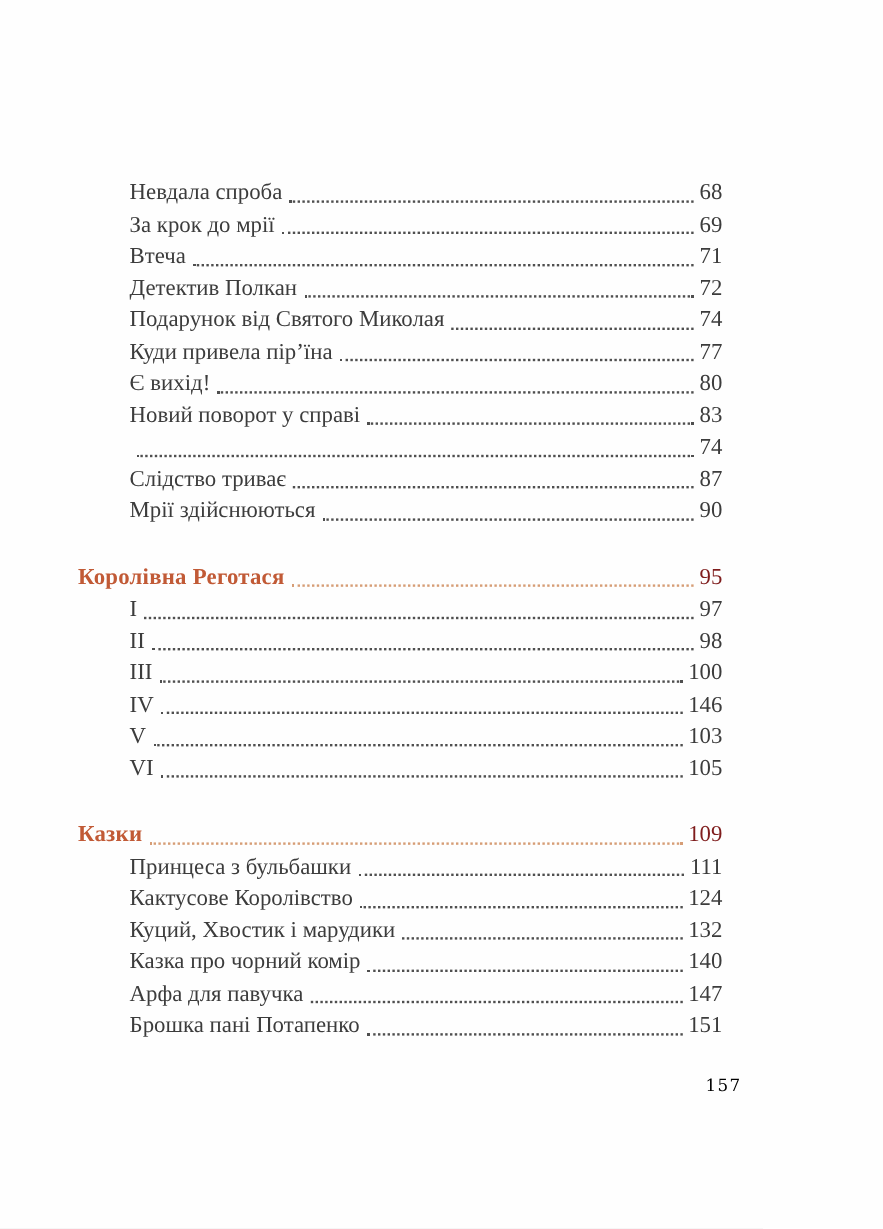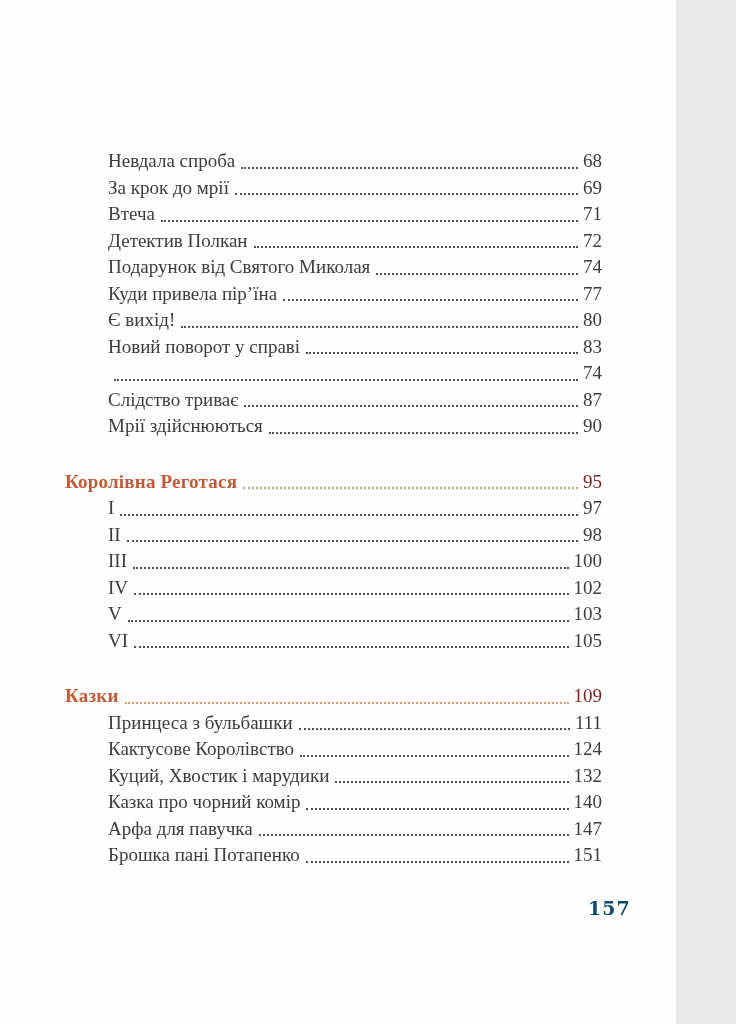--- a/index.html
+++ b/index.html
@@ -2,21 +2,21 @@
 <html lang="uk"><head>
 <meta charset="utf-8">
 <style>
   html, body {
     margin: 0;
     padding: 0;
     background: #e9e9e9;
   }
   .page {
     position: relative;
-    width: 676px;
+    width: 736px;
     height: 1024px;
     background: #fefefe;
     overflow: hidden;
     font-family: "Liberation Serif", "DejaVu Serif", serif;
   }
   .toc {
     position: absolute;
     left: 65px;
     top: 148px;
     width: 537px;
@@ -57,24 +57,24 @@
   }
   .row.header .pagenum {
     color: #7f1d1d;
     font-weight: normal;
   }
   .folio {
     position: absolute;
     left: 588px;
     top: 897px;
     font-family: "DejaVu Serif", "Liberation Serif", serif;
-    font-size: 19px;
-    font-weight: bold;
+    font-size: 14px;
+    font-weight: normal;
     letter-spacing: 1px;
-    color: #0c4a6e;
+    color: #000000;
   }
 </style>
 </head>
 <body>
 
 <div class="page">
   <div class="toc">
 
     <div class="row item">
       <span class="title">Невдала спроба</span>
@@ -147,21 +147,21 @@
       <span class="pagenum">98</span>
     </div>
     <div class="row item">
       <span class="title">III</span>
       <span class="leader"></span>
       <span class="pagenum">100</span>
     </div>
     <div class="row item">
       <span class="title">IV</span>
       <span class="leader"></span>
-      <span class="pagenum">102</span>
+      <span class="pagenum">146</span>
     </div>
     <div class="row item">
       <span class="title">V</span>
       <span class="leader"></span>
       <span class="pagenum">103</span>
     </div>
     <div class="row item">
       <span class="title">VI</span>
       <span class="leader"></span>
       <span class="pagenum">105</span>

